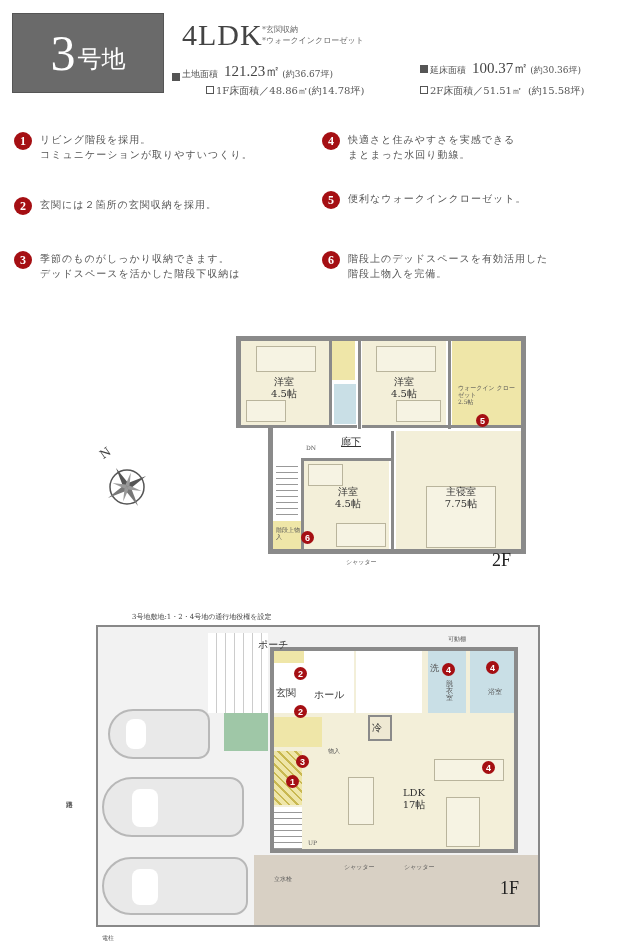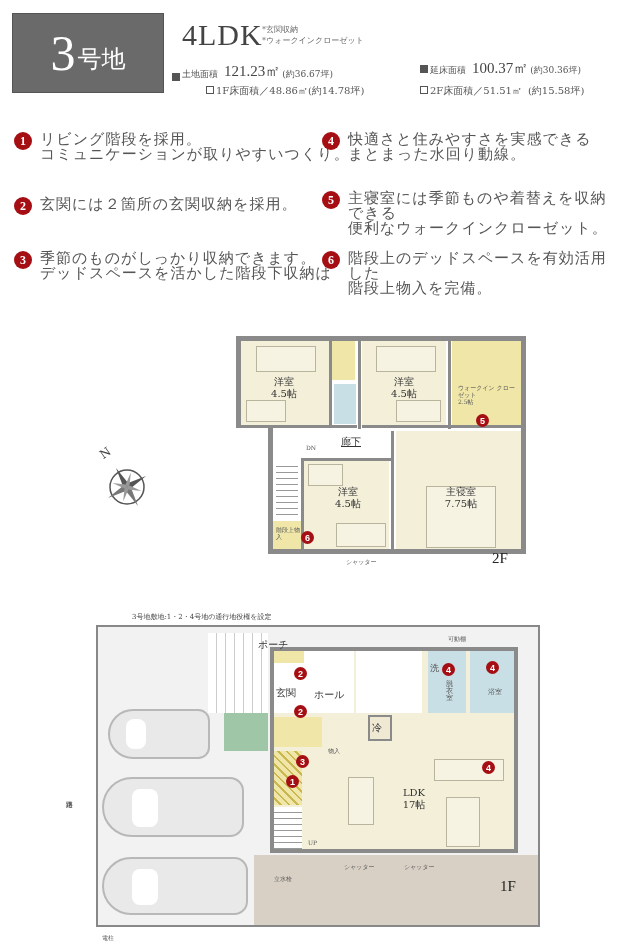--- a/index.html
+++ b/index.html
@@ -13,31 +13,31 @@
   .layout-type { left: 182px; top: 18px; font-size: 30px; font-family: "Liberation Serif", serif; color: #444; letter-spacing: 1px; }
   .features { left: 262px; top: 24px; font-size: 8px; color: #666; line-height: 11px; }
   .spec-row { font-size: 9px; color: #555; display: flex; align-items: baseline; white-space: nowrap; }
   .spec-row .big { font-size: 15px; font-family: "Liberation Serif", serif; color: #444; margin: 0 2px 0 6px; }
   .sq-fill { display: inline-block; width: 8px; height: 8px; background: #555; margin-right: 2px; }
   .sq-open { display: inline-block; width: 8px; height: 8px; border: 1px solid #555; margin-right: 2px; }
 
   
   .point { display: flex; align-items: flex-start; }
   .badge { width: 18px; height: 18px; border-radius: 50%; background: #a50f13; color: #fff; font-size: 12px; font-weight: bold; display: flex; align-items: center; justify-content: center; flex-shrink: 0; font-family: "Liberation Serif", serif; }
-  .point-text { margin-left: 8px; font-size: 15px; color: #555; line-height: 15px; letter-spacing: 1px; }
+  .point-text { margin-left: 8px; font-size: 10px; color: #555; line-height: 15px; letter-spacing: 1px; }
   .mini-badge { width: 13px; height: 13px; border-radius: 50%; background: #a50f13; color: #fff; font-size: 9px; font-weight: bold; display: flex; align-items: center; justify-content: center; font-family: "Liberation Sans", sans-serif; position: absolute; }
 
   
   .wall { position: absolute; background: #8a8a8a; }
   .room { position: absolute; background: #f3efd9; }
   .room-label { position: absolute; font-size: 10px; color: #333; text-align: center; line-height: 12px; }
   .closet { position: absolute; background: #efe6a8; }
   .wet { position: absolute; background: #c9dfe6; }
   .small-label { position: absolute; font-size: 6px; color: #555; line-height: 7px; }
-  .floor-tag { position: absolute; font-size: 15px; font-family: "Liberation Serif", serif; color: #222; }
+  .floor-tag { position: absolute; font-size: 18px; font-family: "Liberation Serif", serif; color: #222; }
   .furn { position: absolute; border: 1px solid #b9b49c; background: #f6f3e3; }
   .car { position: absolute; border: 2px solid #b8b8b8; border-radius: 30px 14px 14px 30px; background: #e9e9e9; }
   .car .glass { position: absolute; background: #fff; border-radius: 8px; }
 </style>
 </head>
 <body>
 
 <div class="abs lot-block">
   <span class="lot-num">3</span>
   <span class="lot-suffix">号地</span>
@@ -95,21 +95,20 @@
 <div class="abs point" style="left:322px; top:132px;">
   <div class="badge">4</div>
   <div class="point-text">
       <div>快適さと住みやすさを実感できる</div>
       <div>まとまった水回り動線。</div>
     </div>
 </div>
 <div class="abs point" style="left:322px; top:191px;">
   <div class="badge">5</div>
   <div class="point-text">
-      <div>主寝室には季節ものや着替えを収納できる</div>
       <div>便利なウォークインクローゼット。</div>
     </div>
 </div>
 <div class="abs point" style="left:322px; top:251px;">
   <div class="badge">6</div>
   <div class="point-text">
       <div>階段上のデッドスペースを有効活用した</div>
       <div>階段上物入を完備。</div>
     </div>
 </div>

